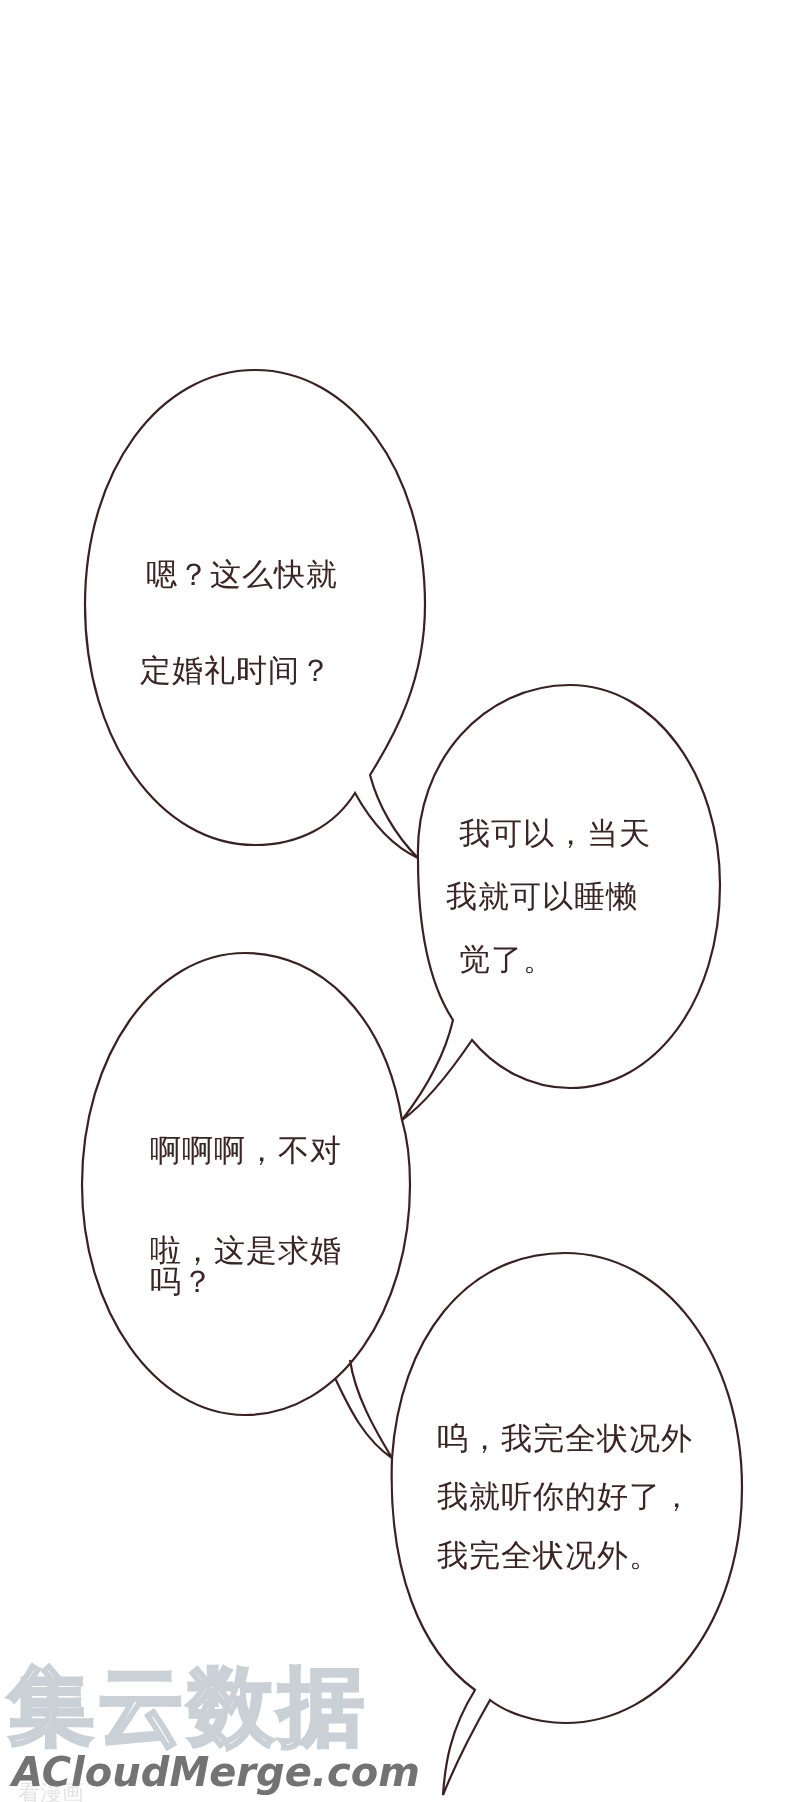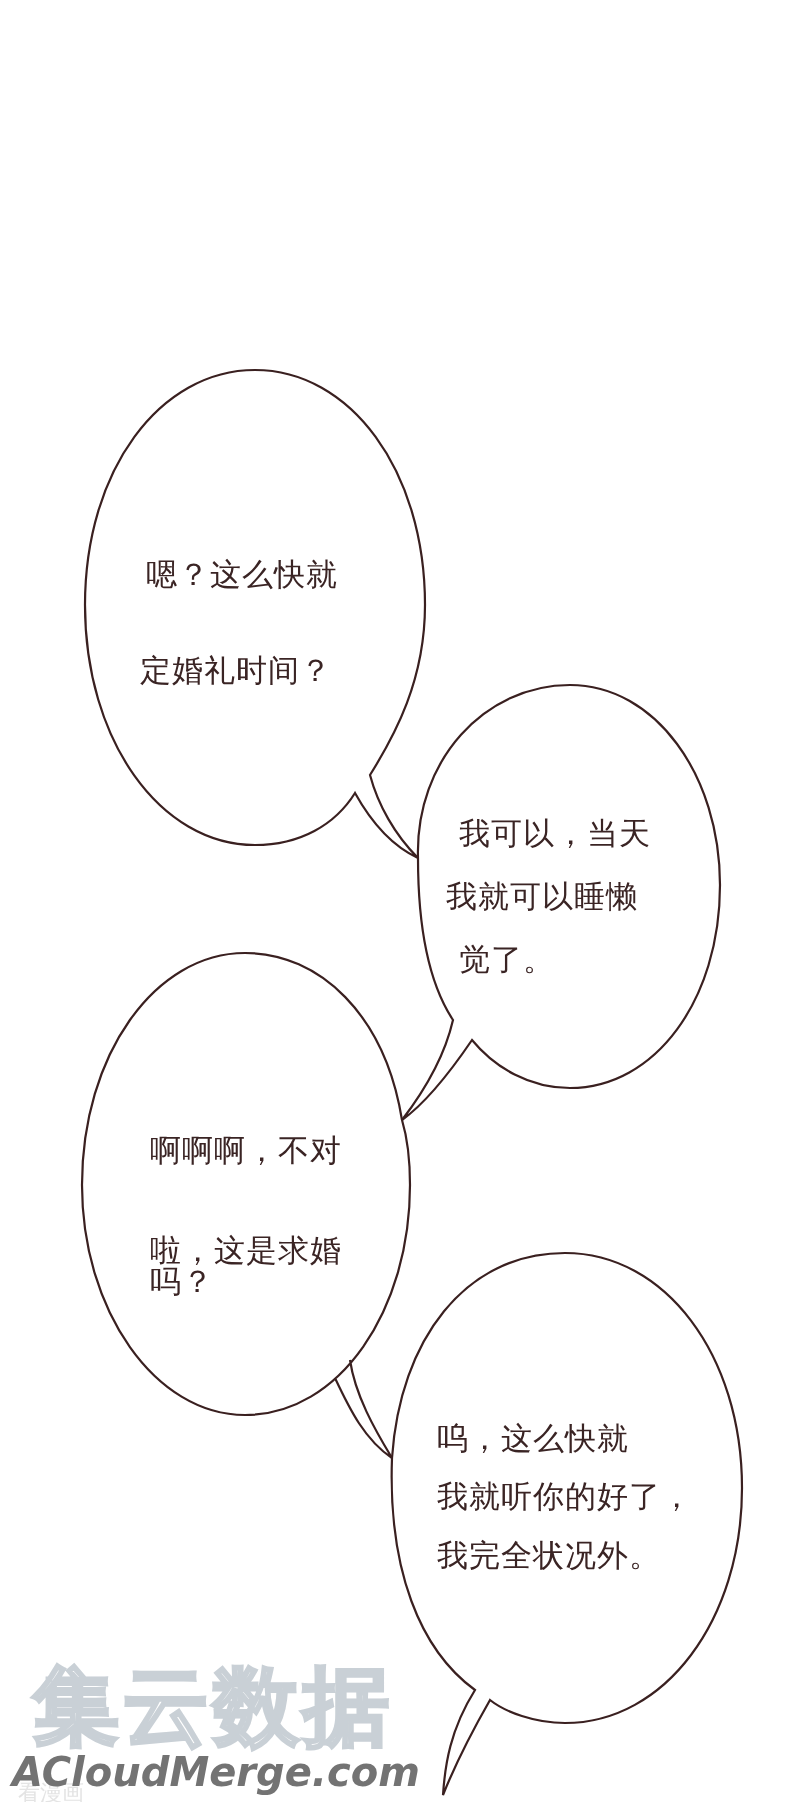--- a/index.html
+++ b/index.html
@@ -2,21 +2,21 @@
 <html><head>
 <meta charset="utf-8">
 <style>
   html, body { margin:0; padding:0; background:#ffffff; }
   body { width:800px; height:1802px; position:relative; overflow:hidden;
          font-family: "DejaVu Sans", "Liberation Sans", sans-serif; }
   svg.bubbles { position:absolute; left:0; top:0; }
   .line { position:absolute; font-size:31px; color:#3a2424; white-space:nowrap; letter-spacing:1px; line-height:36px; }
   .wm-cn { position:absolute; left:8px; top:1660px; font-size:86px; font-weight:bold; color:#ffffff;
            -webkit-text-stroke:3px #c9d0d6; letter-spacing:4px; line-height:92px; white-space:nowrap;
-           font-family: "DejaVu Sans", sans-serif; margin-left: 25px; }
+           font-family: "DejaVu Sans", sans-serif; }
   .wm-en { position:absolute; left:12px; top:1750px; font-size:40px; font-weight:bold; font-style:italic;
            color:#737373; line-height:44px; white-space:nowrap; font-family:"DejaVu Sans", sans-serif; }
   .wm-faint { position:absolute; left:18px; top:1778px; font-size:22px; color:#e4e4e4; white-space:nowrap; }
 </style>
 </head>
 <body>
 
 <svg class="bubbles" width="800" height="1802" viewBox="0 0 800 1802">
   <g fill="#ffffff" stroke="#3a2020" stroke-width="2.2">
 
@@ -35,19 +35,19 @@
 <div class="line" style="left:140px; top:636px;margin-top:16px;">定婚礼时间？</div>
 
 <div class="line" style="left:459px; top:815px;text-align:right;">我可以，当天</div>
 <div class="line" style="left:446px; top:878px;">我就可以睡懒</div>
 <div class="line" style="left:459px; top:941px;">觉了。</div>
 
 <div class="line" style="left:150px; top:1132px;text-align:center;">啊啊啊，不对</div>
 <div class="line" style="left:150px; top:1196px;margin-top:36px;">啦，这是求婚</div>
 <div class="line" style="left:150px; top:1263px;">吗？</div>
 
-<div class="line" style="left:437px; top:1420px;">呜，这么快就</div>
+<div class="line" style="left:437px; top:1420px;">呜，我完全状况外</div>
 <div class="line" style="left:437px; top:1478px;">我就听你的好了，</div>
 <div class="line" style="left:437px; top:1537px;">我完全状况外。</div>
 
 <div class="wm-faint">看漫画</div>
 <div class="wm-cn">集云数据</div>
 <div class="wm-en">ACloudMerge.com</div>
 
 </body></html>

